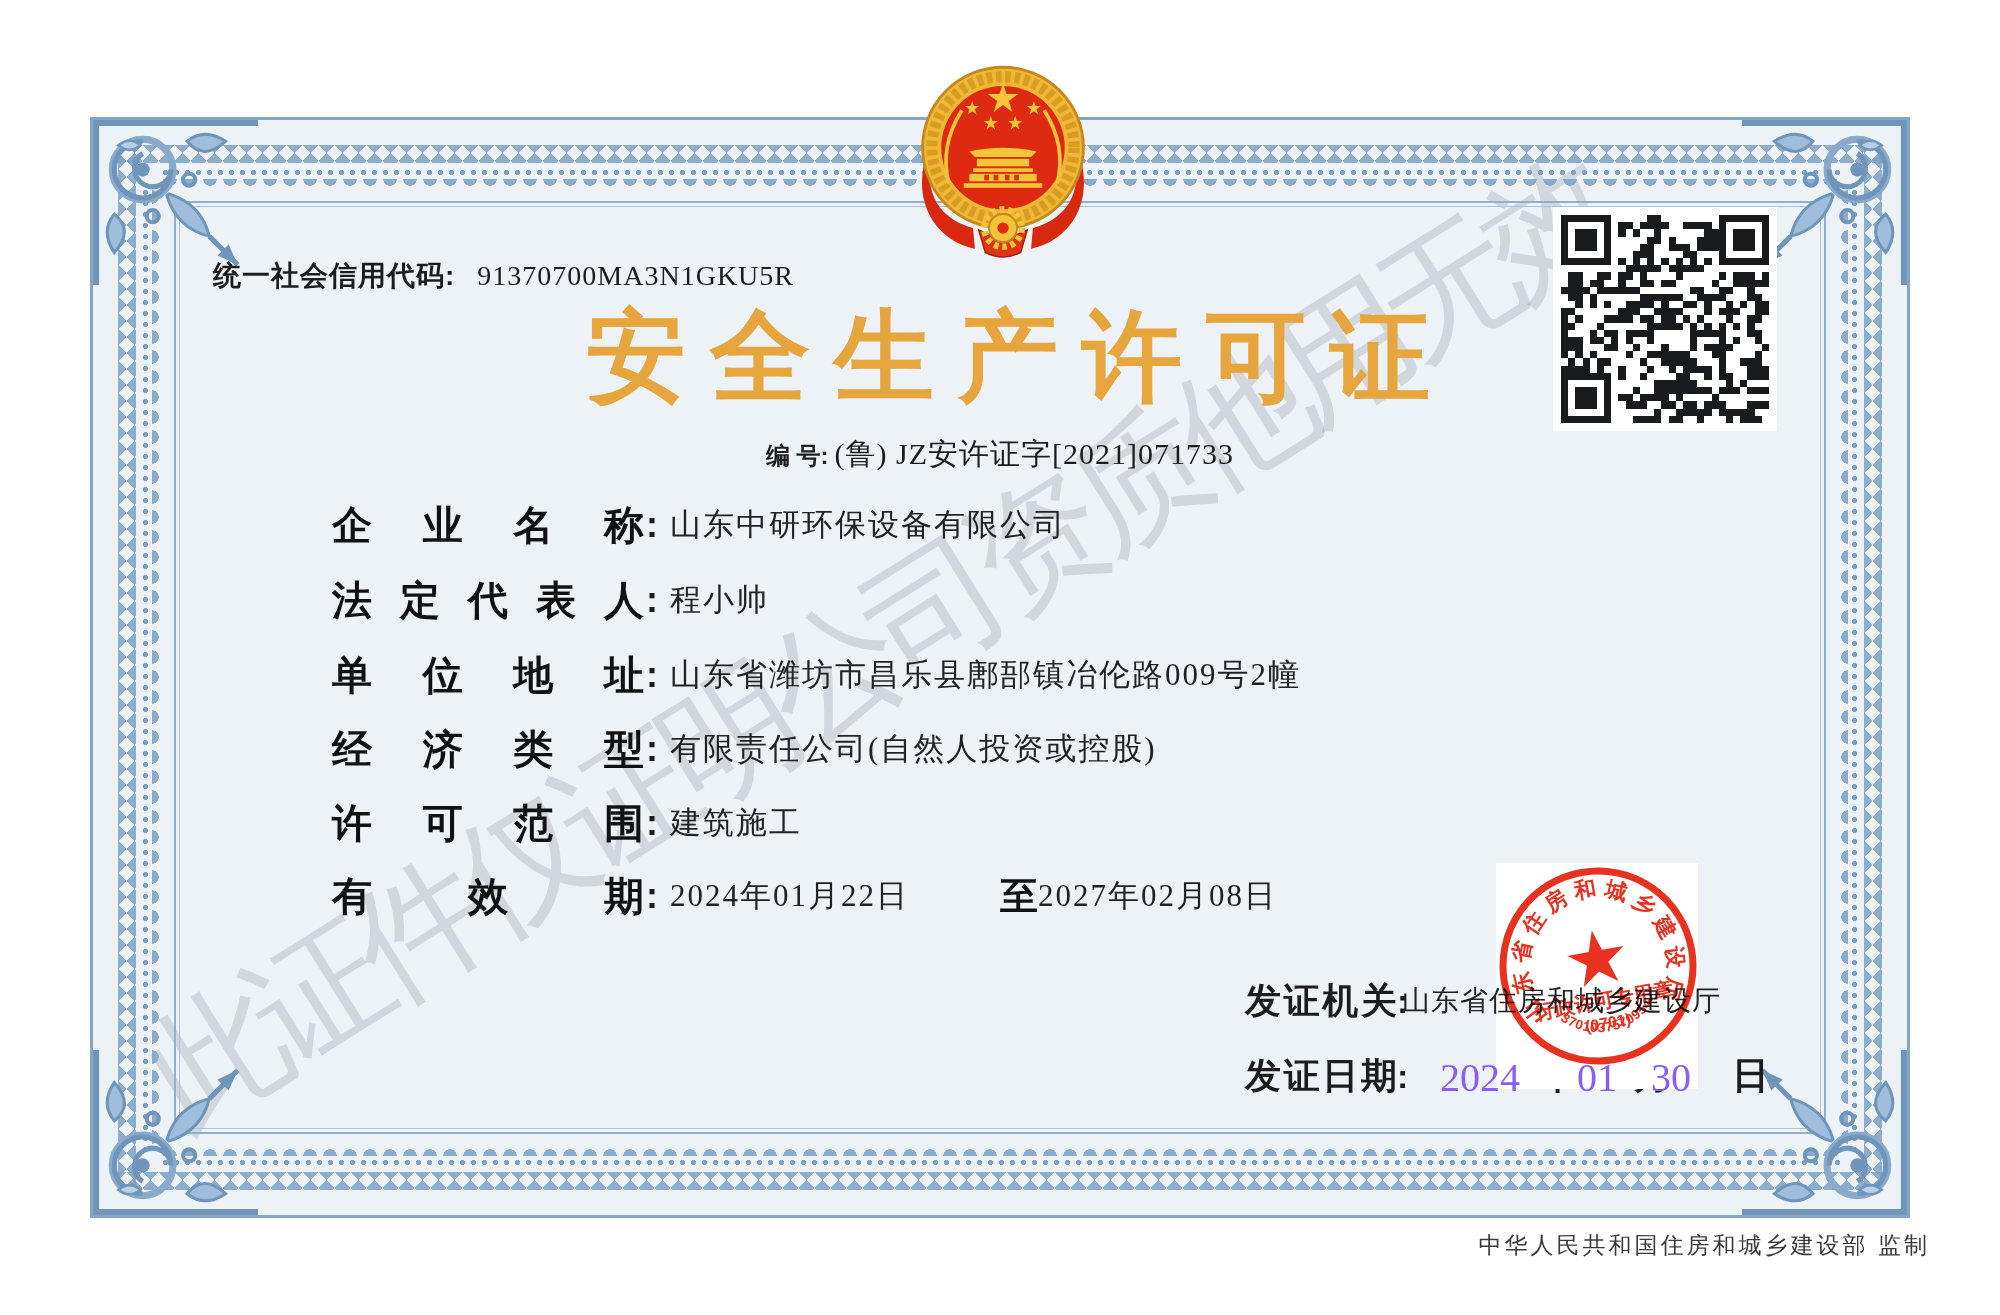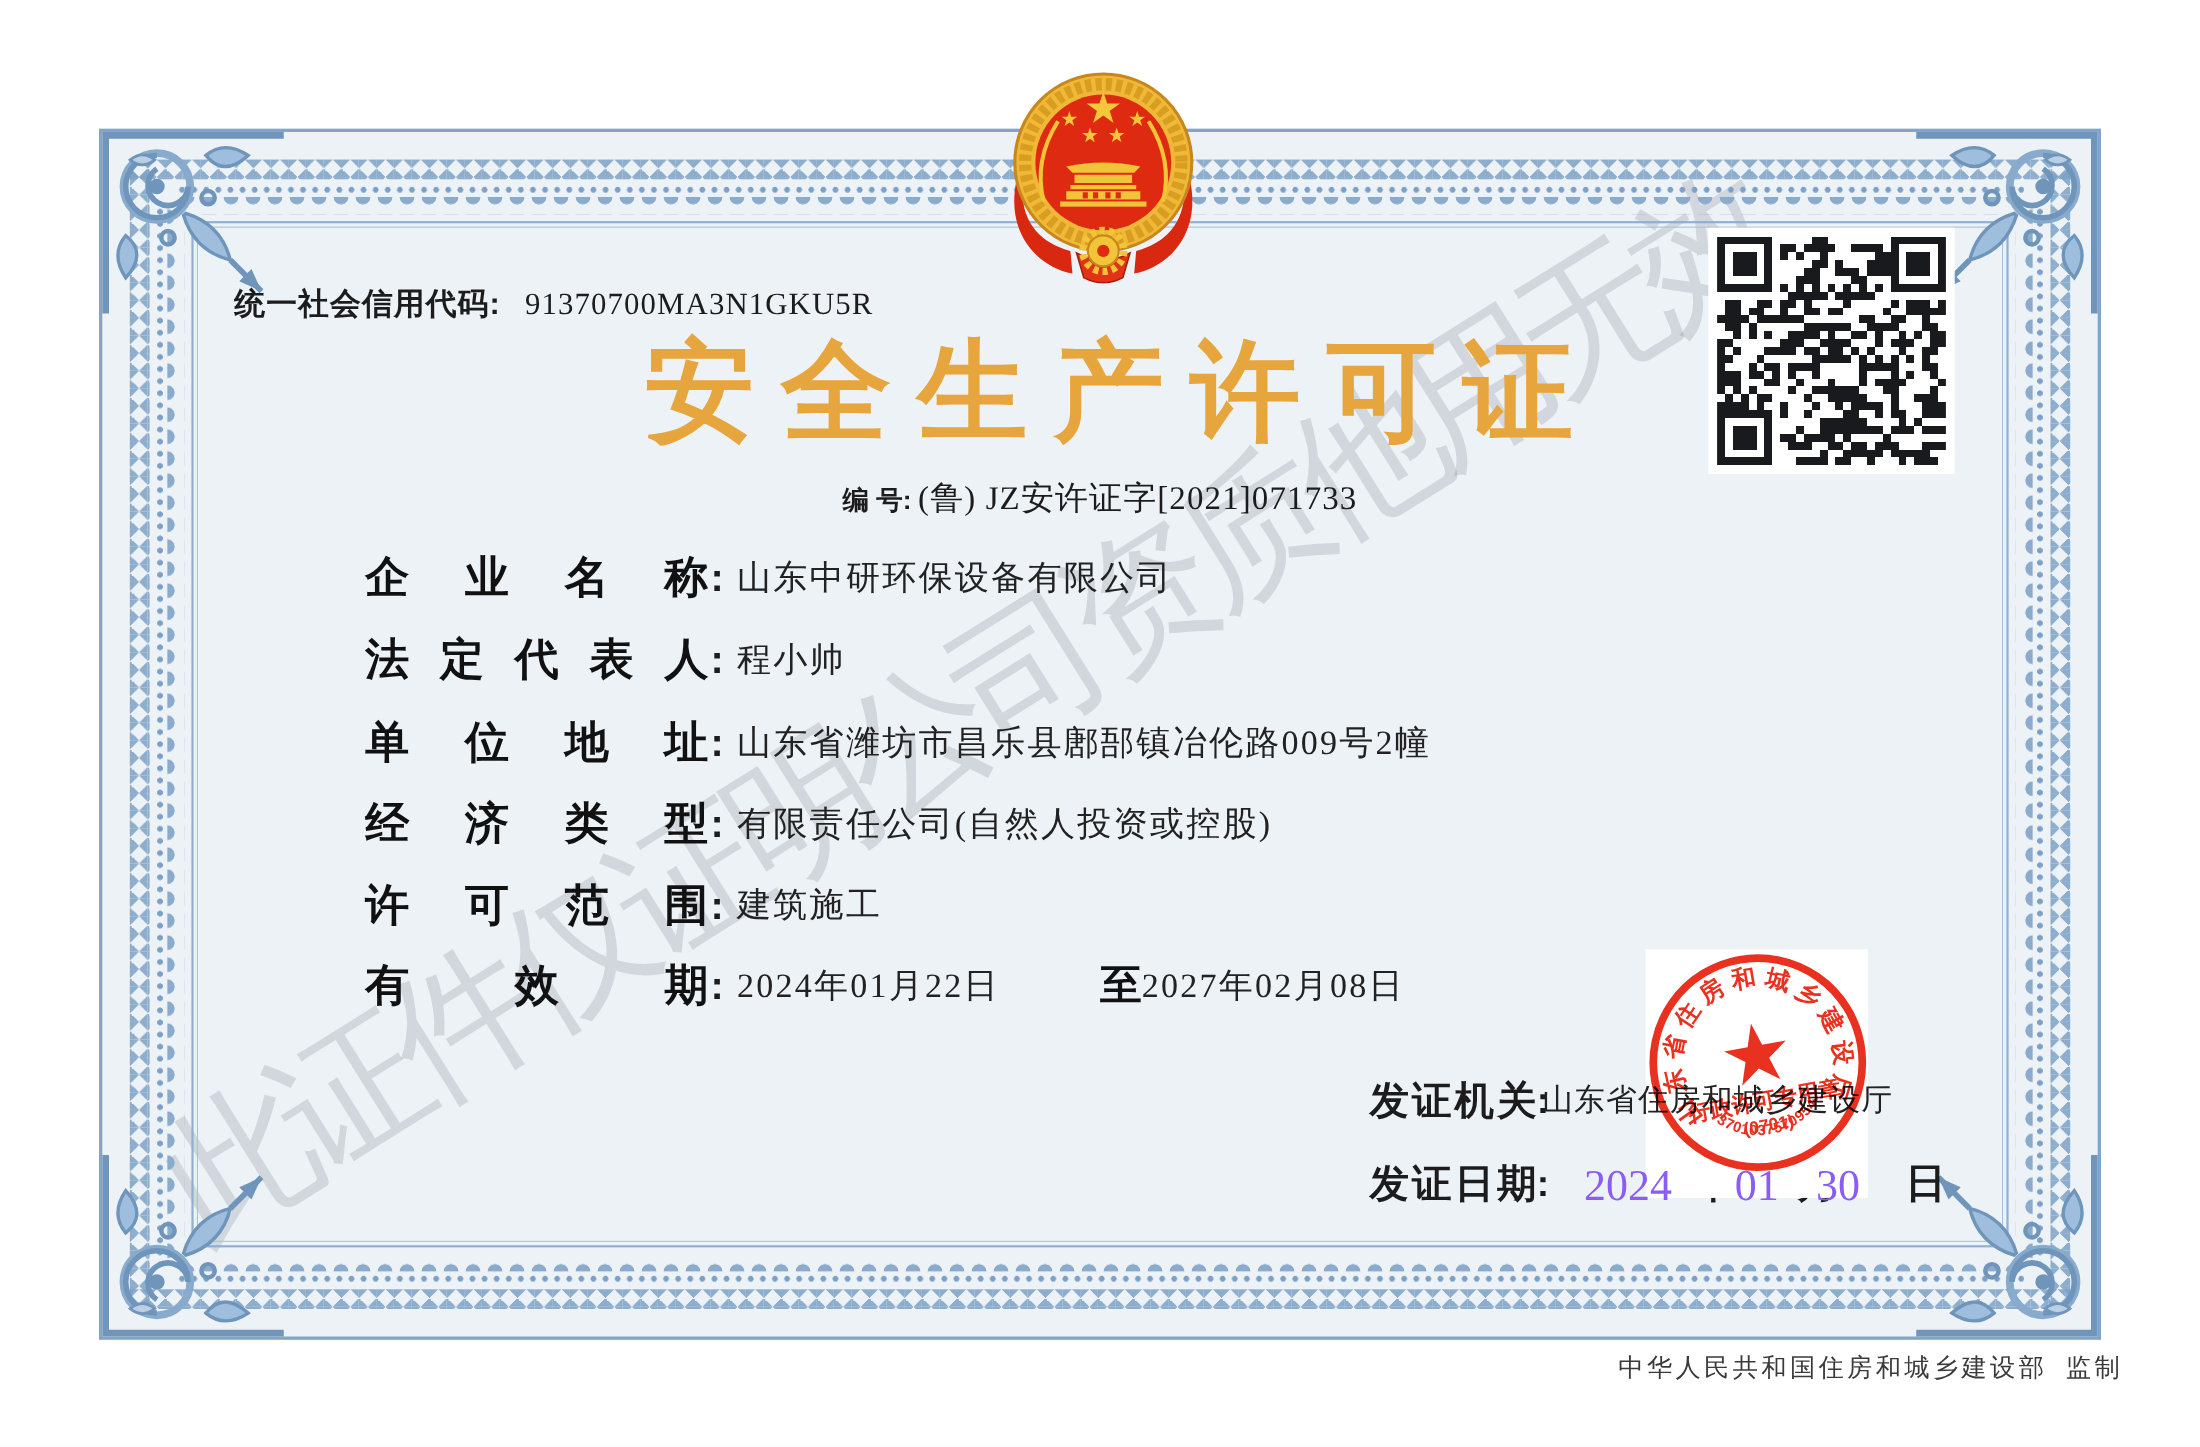--- a/index.html
+++ b/index.html
@@ -87,21 +87,21 @@
   .date-num{position:absolute;top:1056px;height:44px;line-height:44px;z-index:6;
     font-size:40px;font-family:"Liberation Serif","DejaVu Serif",serif;color:#8b5cf6;}
   .num-y{left:1440px;} .num-m{left:1577px;text-align:center;} .num-d{left:1651px;}
   
   .seal-box{position:absolute;left:1496px;top:863px;width:202px;height:226px;background:#ffffff;z-index:5;}
   .seal{position:absolute;left:1494px;top:862px;width:208px;height:208px;z-index:7;
     mix-blend-mode:multiply;transform:rotate(-10deg);}
   .seal svg{width:100%;height:100%;display:block;}
   
   .footer{position:absolute;right:70px;top:1228px;height:34px;line-height:34px;z-index:4;
-    font-size:23px;font-family:Liberation Mono, monospace;letter-spacing:3px;color:#3a3a3a;white-space:nowrap;}
+    font-size:23px;font-family:Liberation Sans, sans-serif;letter-spacing:3px;color:#3a3a3a;white-space:nowrap;}
 </style>
 </head>
 <body>
 
 <div class="paper"></div>
 
 <div class="watermark">此证件仅证明公司资质他用无效</div>
 
 <div class="frame">
   <div class="outer-line"></div>

